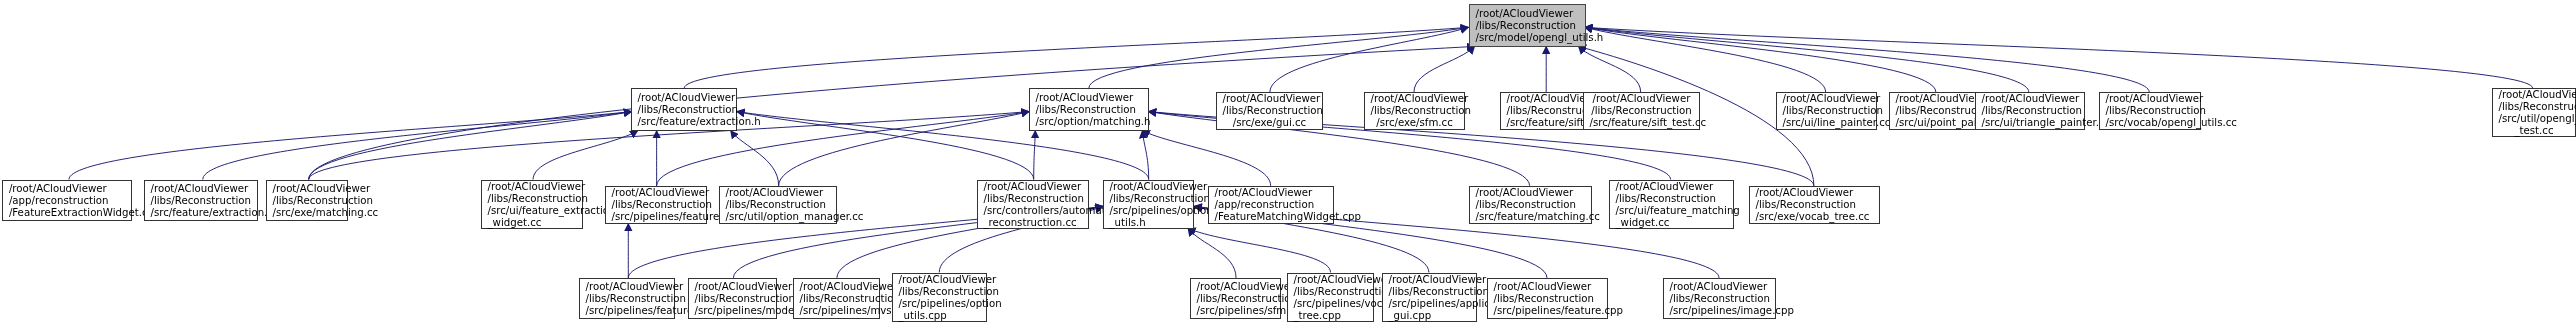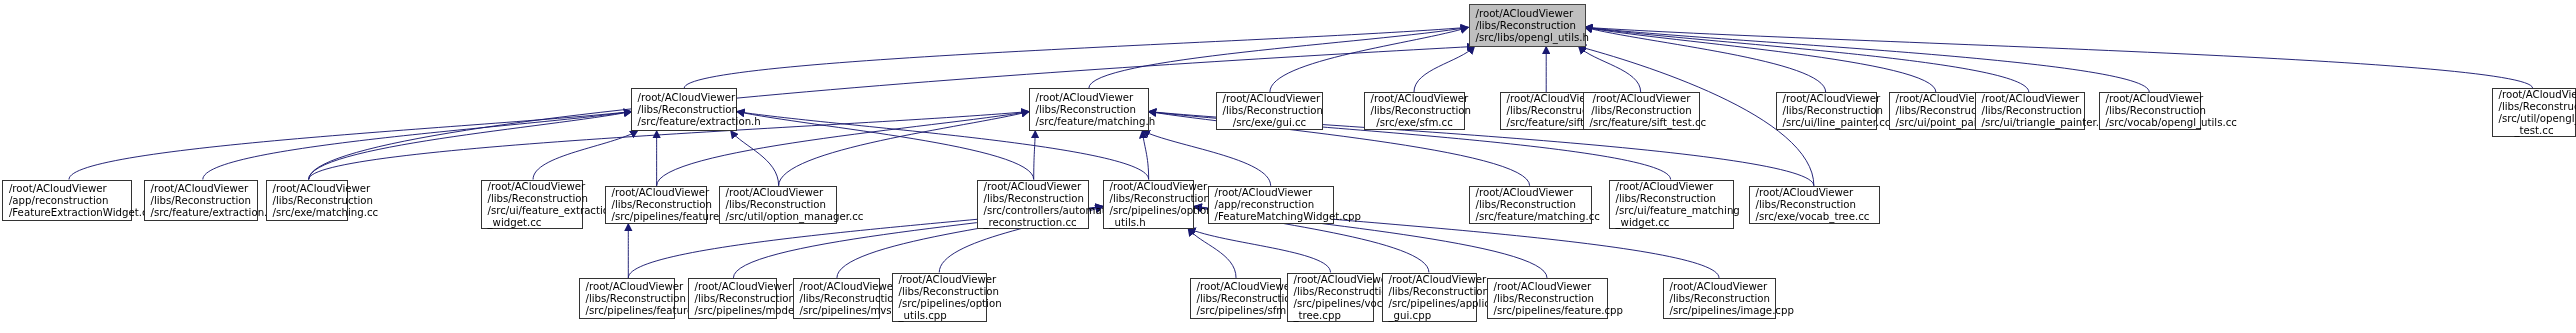--- a/index.html
+++ b/index.html
@@ -60,23 +60,23 @@
       <path d="M929.5,353 C929.5,307.55 1281.625,282.1 1399,262.1" fill="none" stroke="#191970" stroke-width="1.2" marker-end="url(#arrow)"></path>
       <path d="M1061,353 C1061,307.55 1314.5,282.1 1399,262.1" fill="none" stroke="#191970" stroke-width="1.2" marker-end="url(#arrow)"></path>
       <path d="M1191,346 C1191,304.05 1347,282.1 1399,262.1" fill="none" stroke="#191970" stroke-width="1.2" marker-end="url(#arrow)"></path>
       <path d="M1568,353 C1568,321.5 1522.25,310 1507,290" fill="none" stroke="#191970" stroke-width="1.2" marker-end="url(#arrow)"></path>
       <path d="M1688,346 C1688,318 1552.25,310 1507,290" fill="none" stroke="#191970" stroke-width="1.2" marker-end="url(#arrow)"></path>
       <path d="M1813,346 C1813,304.05 1589.5,282.1 1515,262.1" fill="none" stroke="#191970" stroke-width="1.2" marker-end="url(#arrow)"></path>
       <path d="M1963,353 C1963,307.55 1627,282.1 1515,262.1" fill="none" stroke="#191970" stroke-width="1.2" marker-end="url(#arrow)"></path>
       <path d="M2181.5,353 C2181.5,307.55 1681.625,282.1 1515,262.1" fill="none" stroke="#191970" stroke-width="1.2" marker-end="url(#arrow)"></path>
       <path d="M796,353 C796,307.55 1248.25,282.1 1399,262.1" fill="none" stroke="#191970" stroke-width="1.2" marker-end="url(#arrow)"></path>
     </svg>
-<div class="node left root" style="left: 1469px; top: 4px; width: 117px; height: 43px;"><span>/root/ACloudViewer</span><span>/libs/Reconstruction</span><span>/src/libs/opengl_utils.h</span></div>
+<div class="node left root" style="left: 1469px; top: 4px; width: 117px; height: 43px;"><span>/root/ACloudViewer</span><span>/libs/Reconstruction</span><span>/src/model/opengl_utils.h</span></div>
     <div class="node left" style="left: 631px; top: 88px; width: 106px; height: 43px;"><span>/root/ACloudViewer</span><span>/libs/Reconstruction</span><span>/src/feature/extraction.h</span></div>
-    <div class="node left" style="left: 1029px; top: 88px; width: 120px; height: 43px;"><span>/root/ACloudViewer</span><span>/libs/Reconstruction</span><span>/src/feature/matching.h</span></div>
+    <div class="node left" style="left: 1029px; top: 88px; width: 120px; height: 43px;"><span>/root/ACloudViewer</span><span>/libs/Reconstruction</span><span>/src/option/matching.h</span></div>
     <div class="node center" style="left: 1216px; top: 92px; width: 107px; height: 38px;"><span>/root/ACloudViewer</span><span>/libs/Reconstruction</span><span>/src/exe/gui.cc</span></div>
     <div class="node center" style="left: 1364px; top: 92px; width: 101px; height: 38px;"><span>/root/ACloudViewer</span><span>/libs/Reconstruction</span><span>/src/exe/sfm.cc</span></div>
     <div class="node center" style="left: 1500px; top: 92px; width: 93px; height: 38px;"><span>/root/ACloudViewer</span><span>/libs/Reconstruction</span><span>/src/feature/sift.cc</span></div>
     <div class="node center" style="left: 1583px; top: 92px; width: 117px; height: 38px;"><span>/root/ACloudViewer</span><span>/libs/Reconstruction</span><span>/src/feature/sift_test.cc</span></div>
     <div class="node left" style="left: 1776px; top: 92px; width: 101px; height: 38px;"><span>/root/ACloudViewer</span><span>/libs/Reconstruction</span><span>/src/ui/line_painter.cc</span></div>
     <div class="node left" style="left: 1889px; top: 92px; width: 96px; height: 38px;"><span>/root/ACloudViewer</span><span>/libs/Reconstruction</span><span>/src/ui/point_painter.cc</span></div>
     <div class="node left" style="left: 1975px; top: 92px; width: 110px; height: 38px;"><span>/root/ACloudViewer</span><span>/libs/Reconstruction</span><span>/src/ui/triangle_painter.cc</span></div>
     <div class="node left" style="left: 2099px; top: 92px; width: 102px; height: 38px;"><span>/root/ACloudViewer</span><span>/libs/Reconstruction</span><span>/src/vocab/opengl_utils.cc</span></div>
     <div class="node center" style="left: 2492px; top: 88px; width: 84px; height: 49px;"><span>/root/ACloudViewer</span><span>/libs/Reconstruction</span><span>/src/util/opengl_utils</span><span>_test.cc</span></div>
     <div class="node left" style="left: 2.4px; top: 180px; width: 130px; height: 41px;"><span>/root/ACloudViewer</span><span>/app/reconstruction</span><span>/FeatureExtractionWidget.cpp</span></div>

